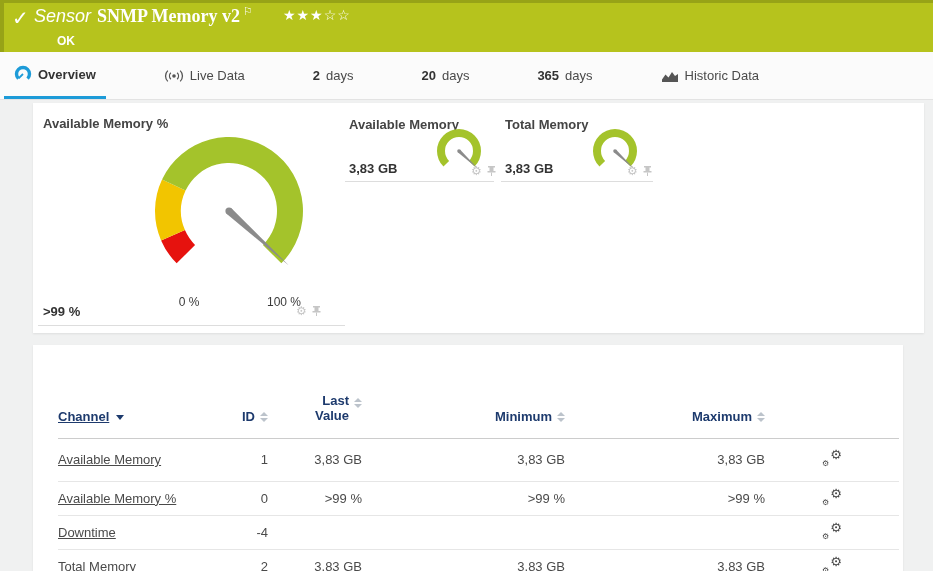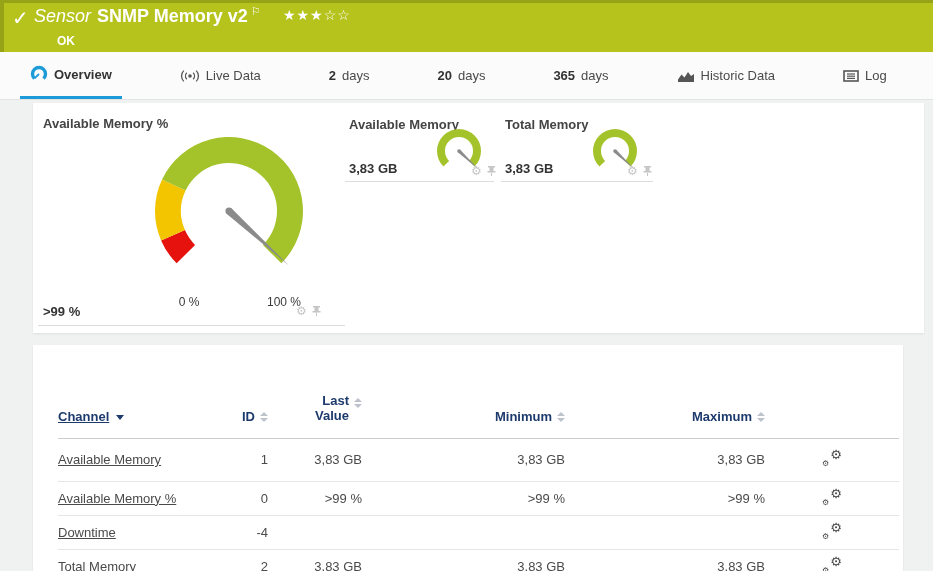--- a/index.html
+++ b/index.html
@@ -13,31 +13,31 @@
   .sensor-header{
     position:absolute;left:0;top:0;width:933px;height:52px;
     background:#b6c31d;
     border-top:3px solid #97a317;border-left:4px solid #97a317;
     box-sizing:border-box;color:#fff;
   }
   .hdr-check{position:absolute;left:8px;top:3px;font-size:20px;font-weight:bold;
     font-family:"DejaVu Sans","Liberation Sans",sans-serif;}
   .hdr-title{position:absolute;left:30px;top:2px;font-size:18px;white-space:nowrap;}
   .hdr-kind{font-style:italic;font-weight:400;}
-  .hdr-name{font-weight:bold;margin-left:6px;}
+  .hdr-name{font-weight:bold;margin-left:6px;font-family:Liberation Serif, serif;}
   .hdr-flag{font-size:11px;vertical-align:super;margin-left:3px;
     font-family:"DejaVu Sans","Liberation Sans",sans-serif;}
   .hdr-stars{position:absolute;left:279px;top:4px;font-size:14px;letter-spacing:1px;
     font-family:"DejaVu Sans","Liberation Sans",sans-serif;cursor:pointer;}
   .hdr-status{position:absolute;left:53px;top:31px;font-size:12px;font-weight:bold;}
   
   .tabstrip{
     position:absolute;left:0;top:52px;width:933px;height:48px;
     background:#fbfbfb;border-bottom:1px solid #e3e3e3;box-sizing:border-box;
-    display:flex;align-items:stretch;gap:48px;padding-left:20px;
+    display:flex;align-items:stretch;gap:48px;padding-left:4px;
   }
   .tab{display:flex;align-items:center;gap:6px;font-size:13px;color:#4a4a4a;
     padding:0 10px;cursor:pointer;white-space:nowrap;}
   .tab .num{font-weight:bold;color:#333;}
   .tab.active{border-bottom:3px solid #1d9bd8;color:#333;font-weight:bold;}
   .tab .ticon{display:inline-flex;align-items:center;}
   
   .card{position:absolute;background:#fff;box-shadow:0 1px 2px rgba(0,0,0,.08);}
   #card-gauges{left:33px;top:103px;width:891px;height:230px;}
   #card-table{left:33px;top:345px;width:870px;height:226px;}
@@ -117,31 +117,20 @@
     <span>days</span>
   </div>
   <div class="tab">
     <span class="ticon">
       <svg width="18" height="14" viewBox="0 0 18 14">
           <path d="M1 13 L1 10.5 L4.5 5.5 L7.5 8.5 L11 3 L14 7 L17 5 L17 13 Z" fill="#555"></path>
         </svg>
     </span>
     <span>Historic Data</span>
   </div>
-  <div class="tab">
-    <span class="ticon">
-      <svg width="16" height="12" viewBox="0 0 16 12">
-          <rect x="1" y="1" width="14" height="10" fill="none" stroke="#555" stroke-width="1.6"></rect>
-          <line x1="4" y1="4" x2="12" y2="4" stroke="#555" stroke-width="1.2"></line>
-          <line x1="4" y1="6.2" x2="12" y2="6.2" stroke="#555" stroke-width="1.2"></line>
-          <line x1="4" y1="8.4" x2="12" y2="8.4" stroke="#555" stroke-width="1.2"></line>
-        </svg>
-    </span>
-    <span>Log</span>
-  </div>
 
 </div>
 
 <div class="card" id="card-gauges">
 
   <div class="panel-title" style="left:10px;top:13px;">Available Memory %</div>
   <svg class="abs" style="left:116px;top:28px;" width="160" height="160" viewBox="-80 -80 160 160">
     <path d="M-52.33 52.33 A74 74 0 0 1 -67.92 29.39 L-44.05 19.06 A48 48 0 0 0 -33.94 33.94 Z" fill="#e6120e"></path>
     <path d="M-67.92 29.39 A74 74 0 0 1 -66.96 -31.51 L-43.43 -20.44 A48 48 0 0 0 -44.05 19.06 Z" fill="#f2c500"></path>
     <path d="M-66.96 -31.51 A74 74 0 1 1 52.33 52.33 L33.94 33.94 A48 48 0 1 0 -43.43 -20.44 Z" fill="#a4c32b"></path>

